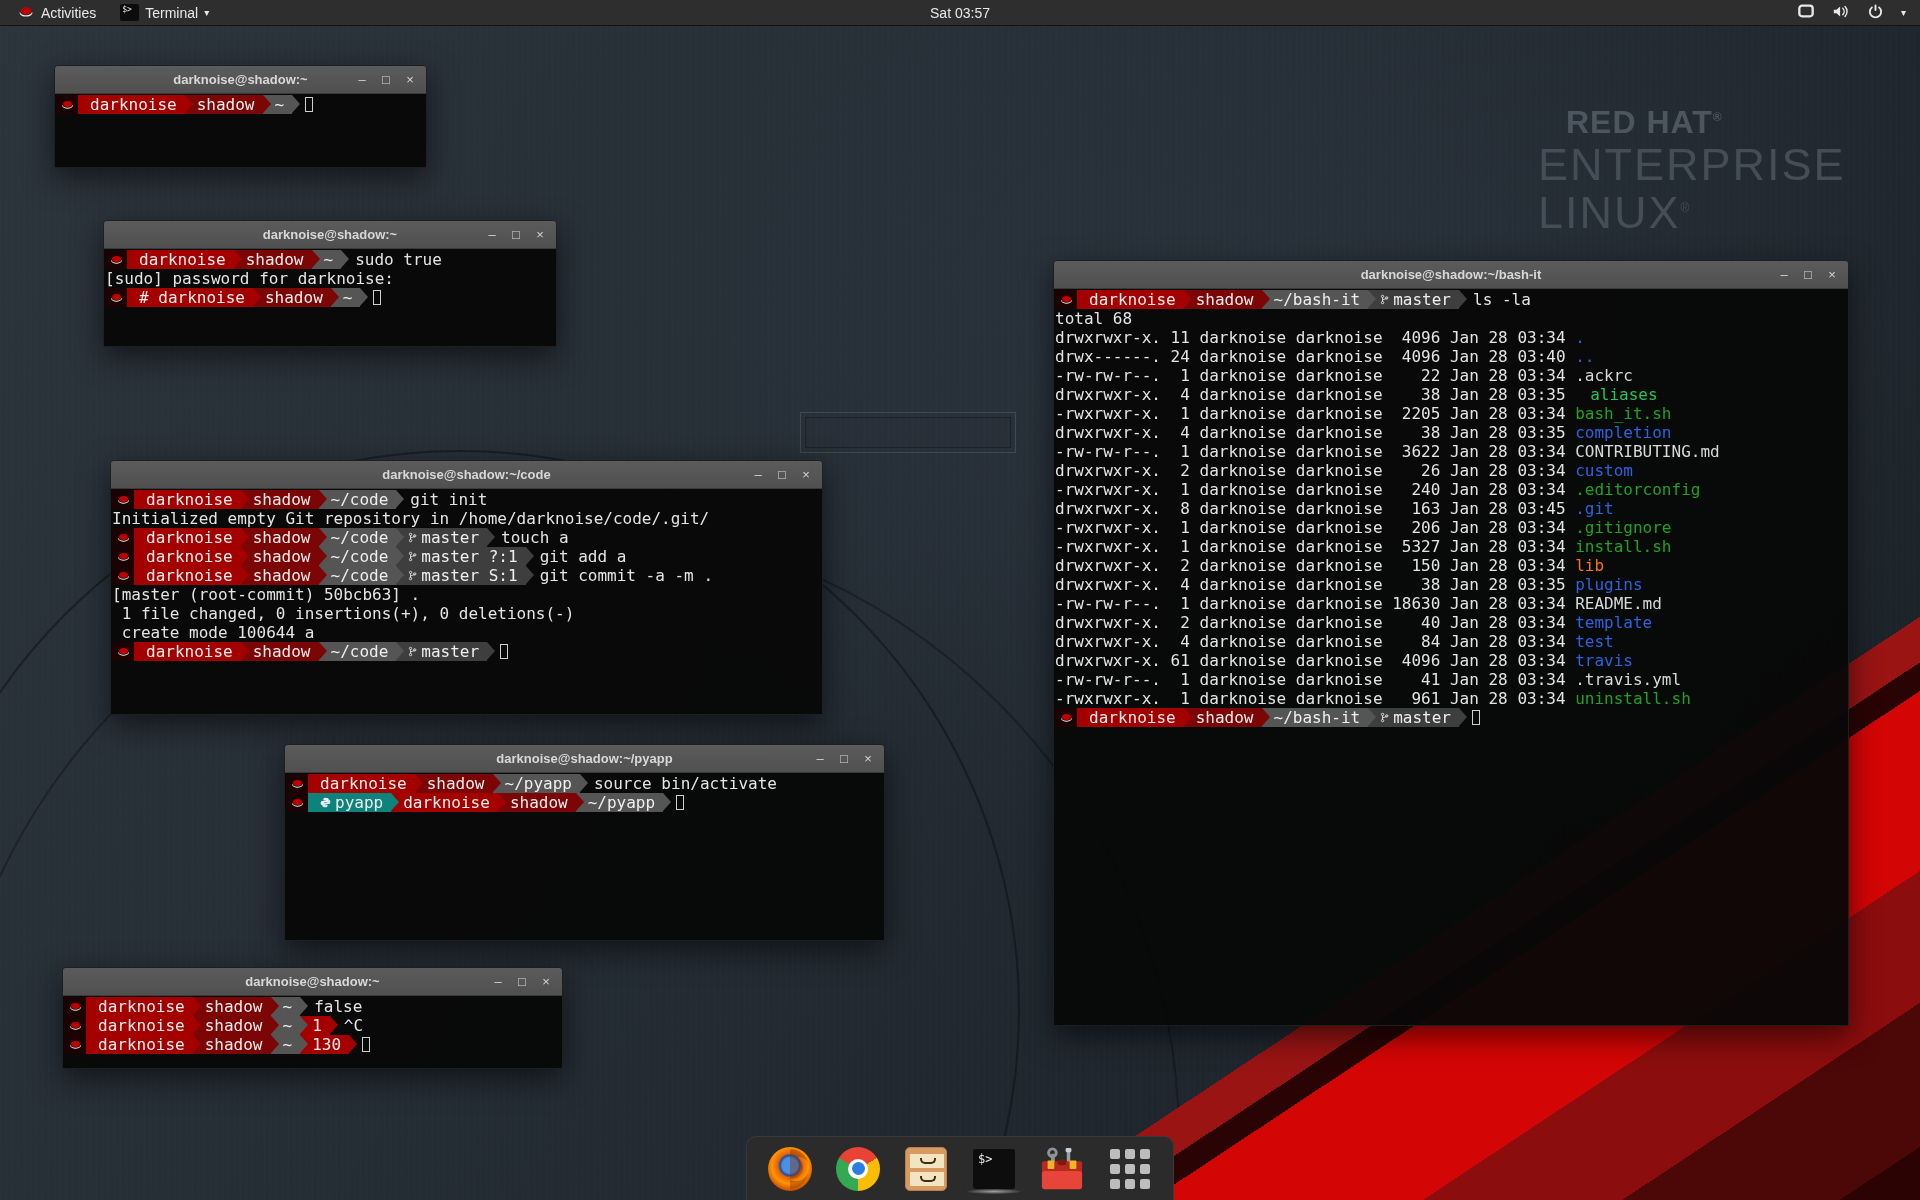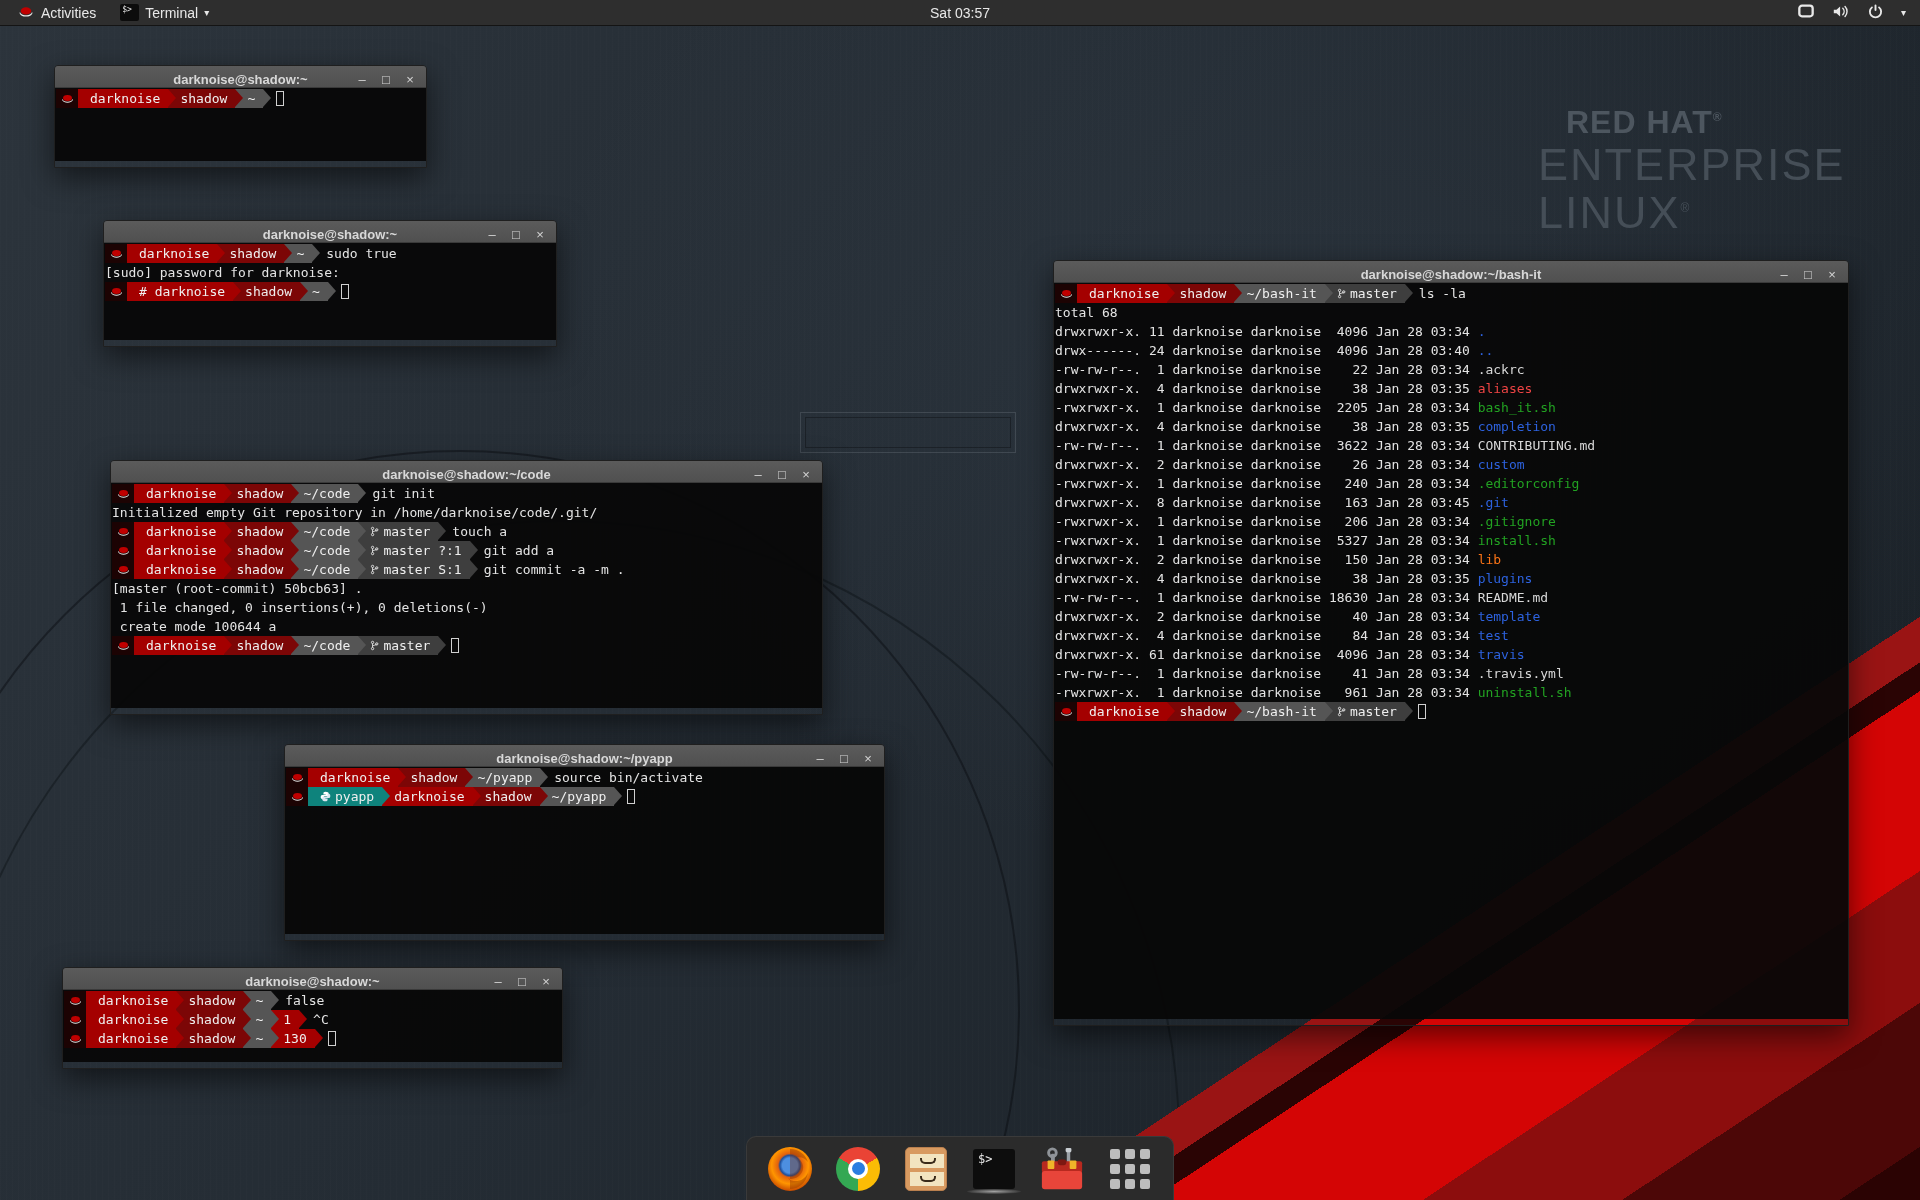--- a/index.html
+++ b/index.html
@@ -38,28 +38,28 @@
   .activities{ display:flex; align-items:center; gap:7px; height:26px; padding:0 6px; cursor:pointer;}
   .appmenu{ display:flex; align-items:center; gap:6px; height:26px; padding:0 8px; cursor:pointer;}
   .mini-term{ width:19px; height:17px; background:#0c0c0c; border-radius:2px; color:#e8e8e8;
     font-family:"DejaVu Sans Mono",monospace; font-size:8px; line-height:9px; padding:1px 2px;}
   .tb-clock{ position:absolute; left:50%; transform:translateX(-50%); font-size:14px; cursor:pointer;}
   .tb-right{ margin-left:auto; display:flex; align-items:center; gap:18px; padding-right:14px; cursor:pointer;}
   .caret{ font-size:10px; }
   
   .term-window{ position:absolute; border:1px solid #1f1f1f; border-radius:4px 4px 0 0;
     box-shadow:0 10px 30px rgba(0,0,0,.55); overflow:hidden;}
-  .titlebar{ position:relative; height:22px; background:linear-gradient(#5b5b5b,#505050);
+  .titlebar{ position:relative; height:28px; background:linear-gradient(#5b5b5b,#505050);
     border-bottom:1px solid #3a3a3a; cursor:default;}
   .titlebar .wtitle{ position:absolute; left:0; right:0; top:0; height:28px; line-height:28px;
     text-align:center; font-size:13px; font-weight:bold; color:#d8d8d8;}
   .wbtns{ position:absolute; right:4px; top:0; height:28px; display:flex; align-items:center;}
   .wbtn{ width:24px; text-align:center; color:#d4d4d4; font-size:13px; cursor:pointer; line-height:28px;}
   .tcontent{ background:rgba(7,7,7,.95); width:100%; height:calc(100% - 28px);
-    font-family:"DejaVu Sans Mono",monospace; font-size:13px; line-height:19px; color:#e4e4e4;
+    font-family:"DejaVu Sans Mono",monospace; font-size:16px; line-height:19px; color:#e4e4e4;
     padding:1px 0 0 1px; cursor:text;}
   .tline{ height:19px; white-space:nowrap;}
   .out{ white-space:pre; padding-left:0;}
   .chip{ position:relative; display:inline-block; height:19px; width:22px; text-align:center; vertical-align:top;}
   .chip svg{ vertical-align:middle; margin-top:-3px;}
   .seg{ position:relative; display:inline-block; height:19px; line-height:19px;
     padding:0 8px 0 12px; color:#efefef; vertical-align:top;}
   .seg::after{ content:""; position:absolute; left:100%; top:0; width:0; height:0;
     border-top:9.5px solid transparent; border-bottom:9.5px solid transparent;
     border-left:8px solid var(--sb);}
@@ -295,21 +295,21 @@
             </svg></span><span class="seg seg-user" style="background: rgb(164, 0, 0); --sb: #a40000; z-index: 30;"><span>darknoise</span></span><span class="seg seg-host" style="background: rgb(124, 6, 6); --sb: #7c0606; z-index: 29;"><span>shadow</span></span><span class="seg seg-path" style="background: rgb(85, 85, 85); --sb: #555555; z-index: 28;"><span>~/bash-it</span></span><span class="seg seg-git" style="background: rgb(62, 62, 62); --sb: #3e3e3e; z-index: 27;"><svg width="9" height="13" viewBox="0 0 14 16" fill="none" stroke="#e8e8e8" stroke-width="1.4">
               <circle cx="4" cy="3.2" r="1.8"></circle>
               <circle cx="4" cy="12.8" r="1.8"></circle>
               <circle cx="10.5" cy="5.5" r="1.8"></circle>
               <path d="M4 5v6M4 9.5c0-2.6 6.5-1.4 6.5-4.2"></path>
             </svg><span>master</span></span><span class="cmd">ls -la</span></div>
         <div class="tline"><span class="out">total 68</span></div>
         <div class="tline"><span class="out">drwxrwxr-x. 11 darknoise darknoise  4096 Jan 28 03:34 </span><span class="out" style="color: rgb(45, 98, 223); padding-left: 0px;">.</span></div>
         <div class="tline"><span class="out">drwx------. 24 darknoise darknoise  4096 Jan 28 03:40 </span><span class="out" style="color: rgb(45, 98, 223); padding-left: 0px;">..</span></div>
         <div class="tline"><span class="out">-rw-rw-r--.  1 darknoise darknoise    22 Jan 28 03:34 </span><span class="out" style="color: rgb(216, 216, 216); padding-left: 0px;">.ackrc</span></div>
-        <div class="tline"><span class="out">drwxrwxr-x.  4 darknoise darknoise    38 Jan 28 03:35 </span><span class="out" style="color: #ef4444; padding-left: 0px;">aliases</span></div>
+        <div class="tline"><span class="out">drwxrwxr-x.  4 darknoise darknoise    38 Jan 28 03:35 </span><span class="out" style="color: #22c55e; padding-left: 0px; margin-left: 15px;">aliases</span></div>
         <div class="tline"><span class="out">-rwxrwxr-x.  1 darknoise darknoise  2205 Jan 28 03:34 </span><span class="out" style="color: rgb(34, 162, 34); padding-left: 0px;">bash_it.sh</span></div>
         <div class="tline"><span class="out">drwxrwxr-x.  4 darknoise darknoise    38 Jan 28 03:35 </span><span class="out" style="color: rgb(45, 98, 223); padding-left: 0px;">completion</span></div>
         <div class="tline"><span class="out">-rw-rw-r--.  1 darknoise darknoise  3622 Jan 28 03:34 </span><span class="out" style="color: rgb(216, 216, 216); padding-left: 0px;">CONTRIBUTING.md</span></div>
         <div class="tline"><span class="out">drwxrwxr-x.  2 darknoise darknoise    26 Jan 28 03:34 </span><span class="out" style="color: rgb(45, 98, 223); padding-left: 0px;">custom</span></div>
         <div class="tline"><span class="out">-rwxrwxr-x.  1 darknoise darknoise   240 Jan 28 03:34 </span><span class="out" style="color: rgb(34, 162, 34); padding-left: 0px;">.editorconfig</span></div>
         <div class="tline"><span class="out">drwxrwxr-x.  8 darknoise darknoise   163 Jan 28 03:45 </span><span class="out" style="color: rgb(45, 98, 223); padding-left: 0px;">.git</span></div>
         <div class="tline"><span class="out">-rwxrwxr-x.  1 darknoise darknoise   206 Jan 28 03:34 </span><span class="out" style="color: rgb(34, 162, 34); padding-left: 0px;">.gitignore</span></div>
         <div class="tline"><span class="out">-rwxrwxr-x.  1 darknoise darknoise  5327 Jan 28 03:34 </span><span class="out" style="color: rgb(34, 162, 34); padding-left: 0px;">install.sh</span></div>
         <div class="tline"><span class="out">drwxrwxr-x.  2 darknoise darknoise   150 Jan 28 03:34 </span><span class="out" style="color: #f97316; padding-left: 0px;">lib</span></div>
         <div class="tline"><span class="out">drwxrwxr-x.  4 darknoise darknoise    38 Jan 28 03:35 </span><span class="out" style="color: rgb(45, 98, 223); padding-left: 0px;">plugins</span></div>

